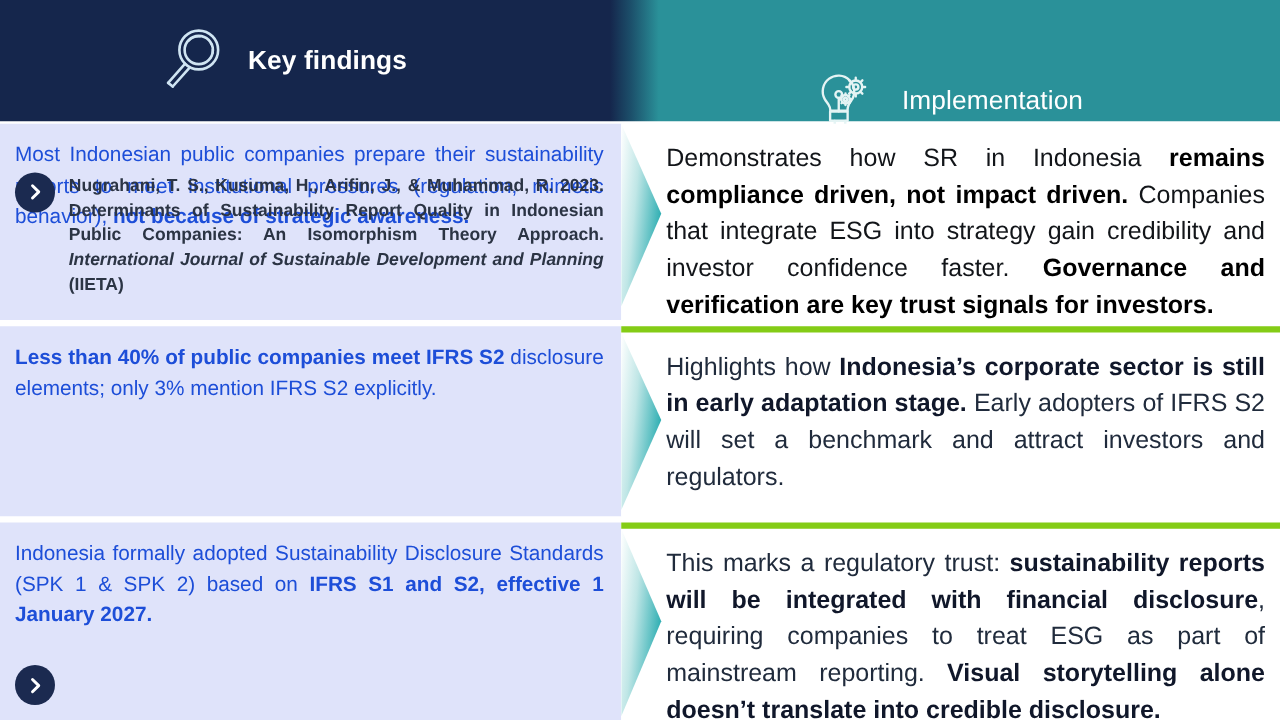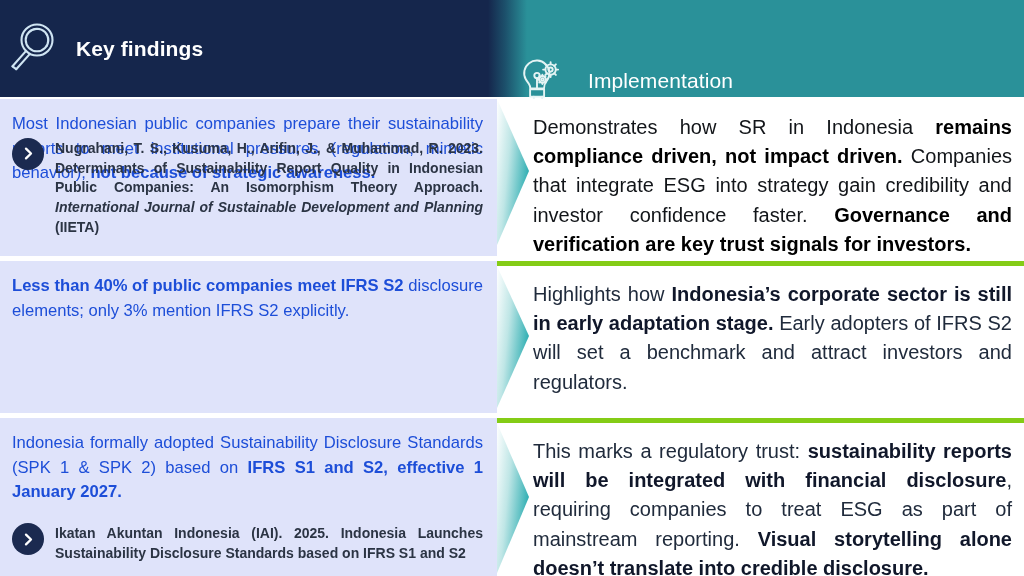--- a/index.html
+++ b/index.html
@@ -19,21 +19,21 @@
   .header {
     position: absolute; top: 0; left: 0;
     width: 1024px; height: 97px;
     background: linear-gradient(to right,
         #15264c 0px, #15264c 488px,
         #1c506b 505px, #2a9199 527px, #2a9199 1024px);
     display: flex;
   }
   .header-half {
     width: 512px; height: 100%;
-    display: flex; align-items: center; justify-content: flex-start;
+    display: flex; align-items: center; justify-content: center;
     gap: 14px;
   }
   .header-half.left { padding-right: 64px; }
   .header-half.right { padding-right: 24px; margin-top: 32px; }
   .header-title {
     color: #ffffff;
     font-size: 21px;
     font-weight: bold;
     letter-spacing: .1px;
     white-space: nowrap;
@@ -245,23 +245,20 @@
       <div class="col-left">
         <p class="finding">
           <span>Indonesia formally adopted Sustainability Disclosure Standards (SPK 1 &amp; SPK 2) based on </span><b>IFRS S1 and S2, effective 1 January 2027.</b>
         </p>
         <div class="cite">
           <span class="cite-badge">
             <svg width="15" height="15" viewBox="0 0 15 15">
               <path d="M5 2.6L10 7.5L5 12.4" fill="none" stroke="#ffffff" stroke-width="2.3" stroke-linecap="round" stroke-linejoin="round"></path>
             </svg>
           </span>
-          <p class="cite-text">
-            <span>Ikatan Akuntan Indonesia (IAI). 2025. Indonesia Launches Sustainability Disclosure Standards based on IFRS S1 and S2</span>
-          </p>
         </div>
       </div>
 
       <div class="col-right">
         <span class="chev">
           <svg width="34" height="158" viewBox="0 0 34 158" preserveAspectRatio="none">
             <defs>
               <linearGradient id="g3" x1="0" y1="0" x2="1" y2="0.45">
                 <stop offset="0" stop-color="#ffffff"></stop>
                 <stop offset="0.45" stop-color="#bfe6e6"></stop>

